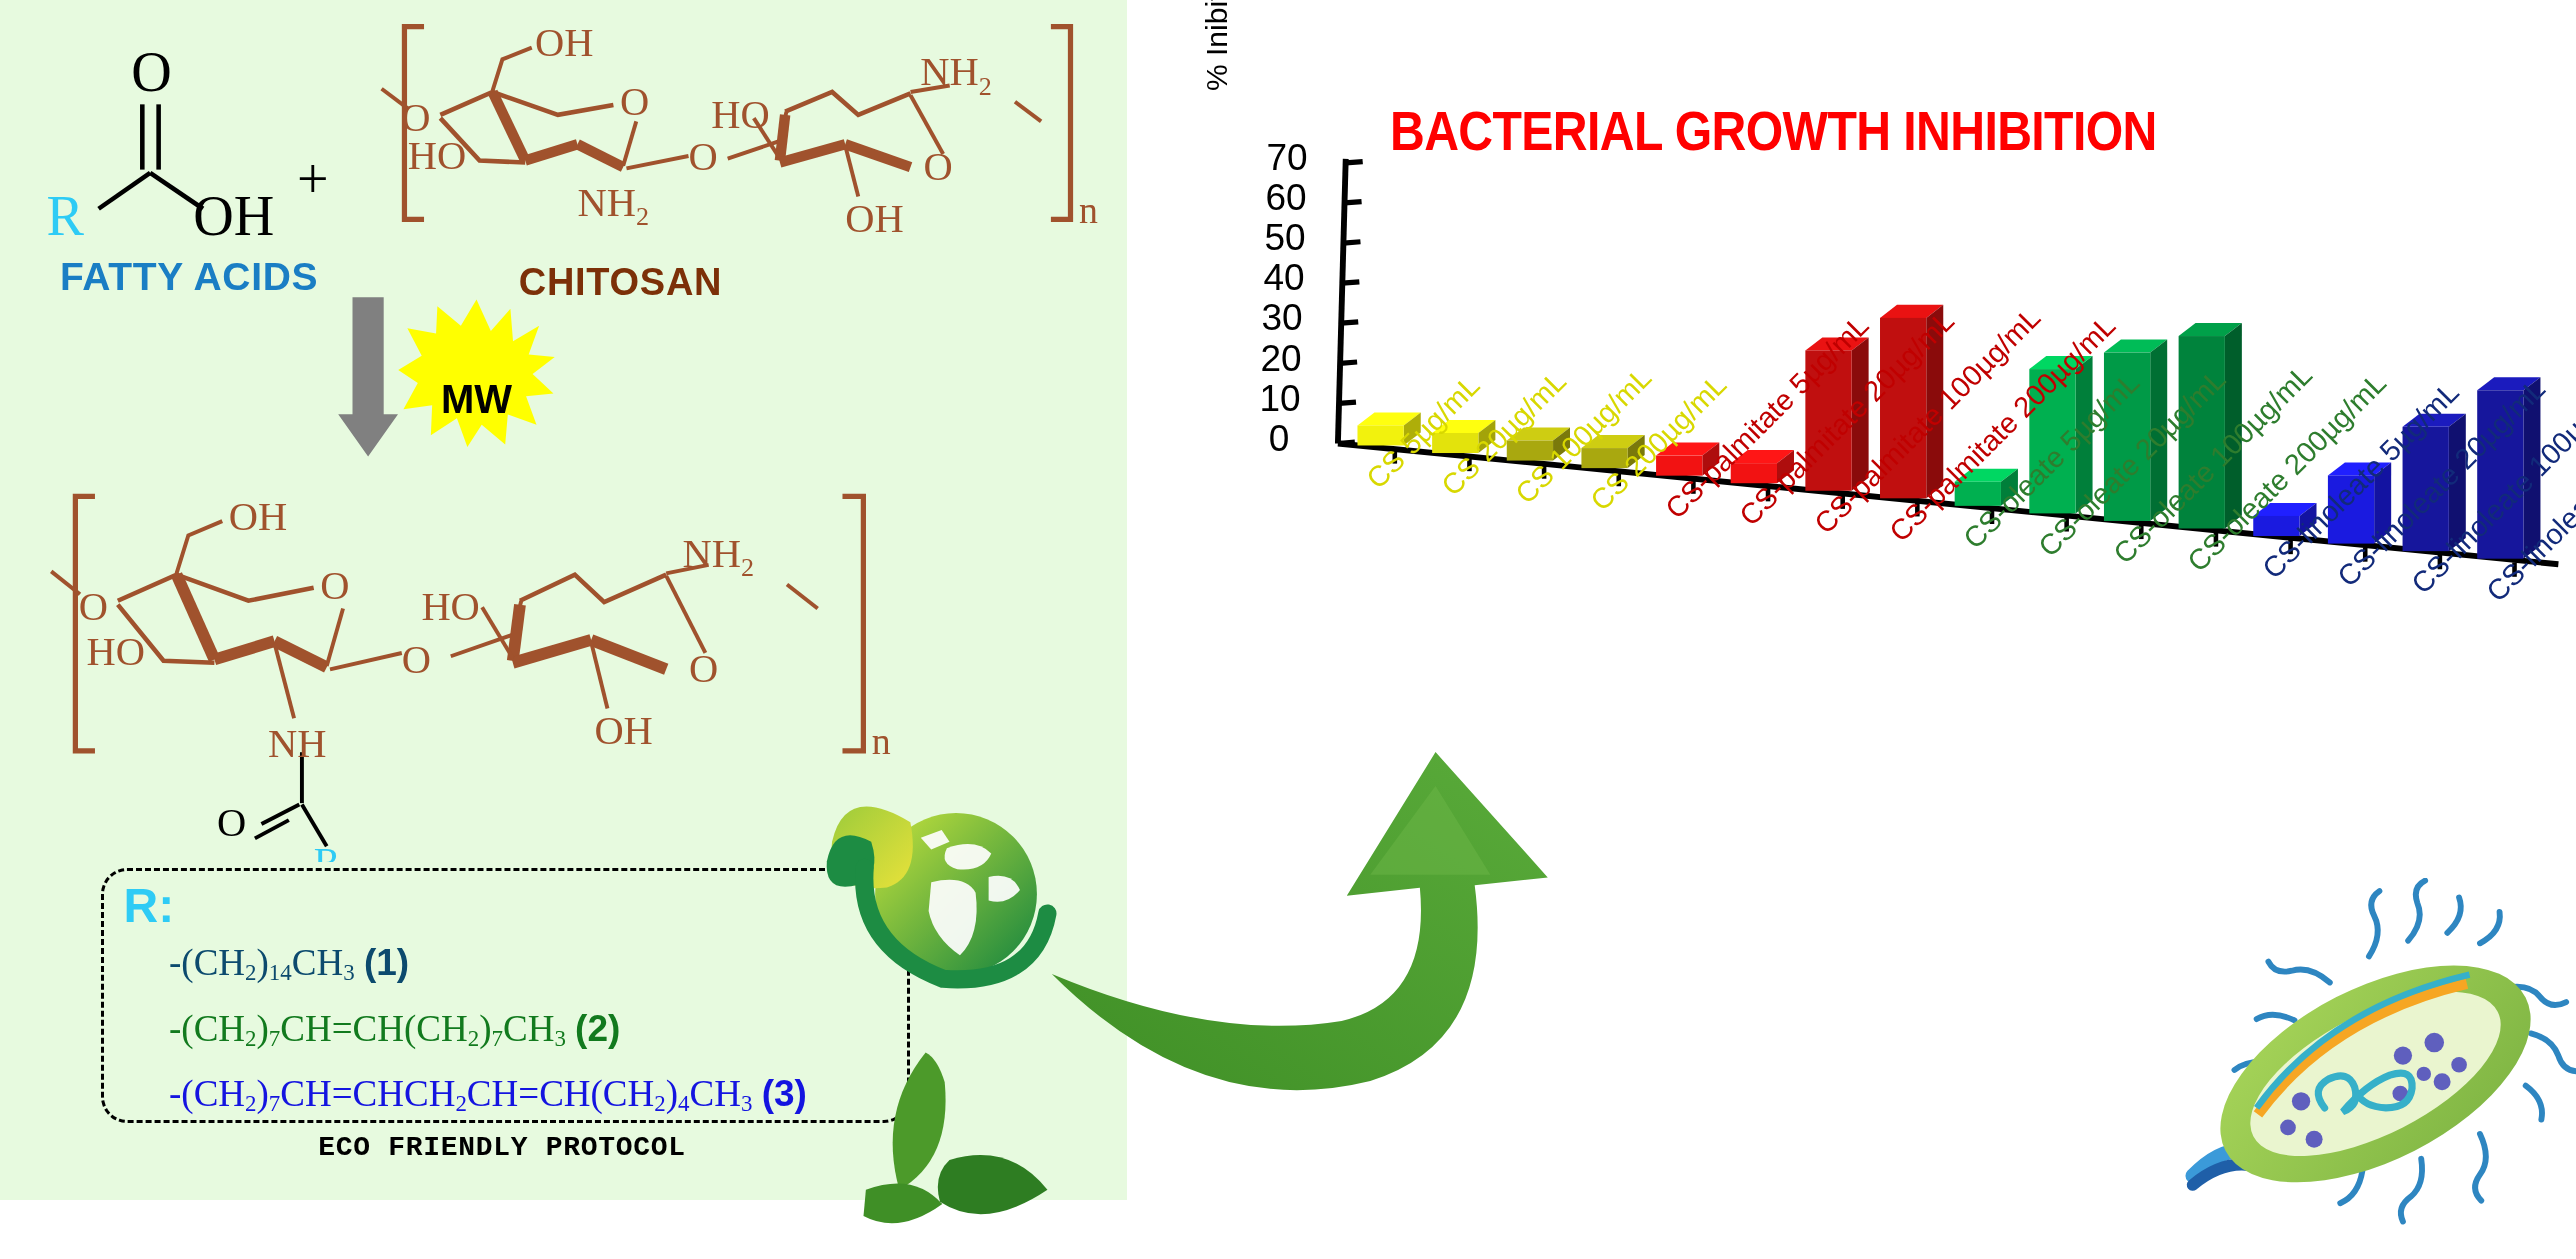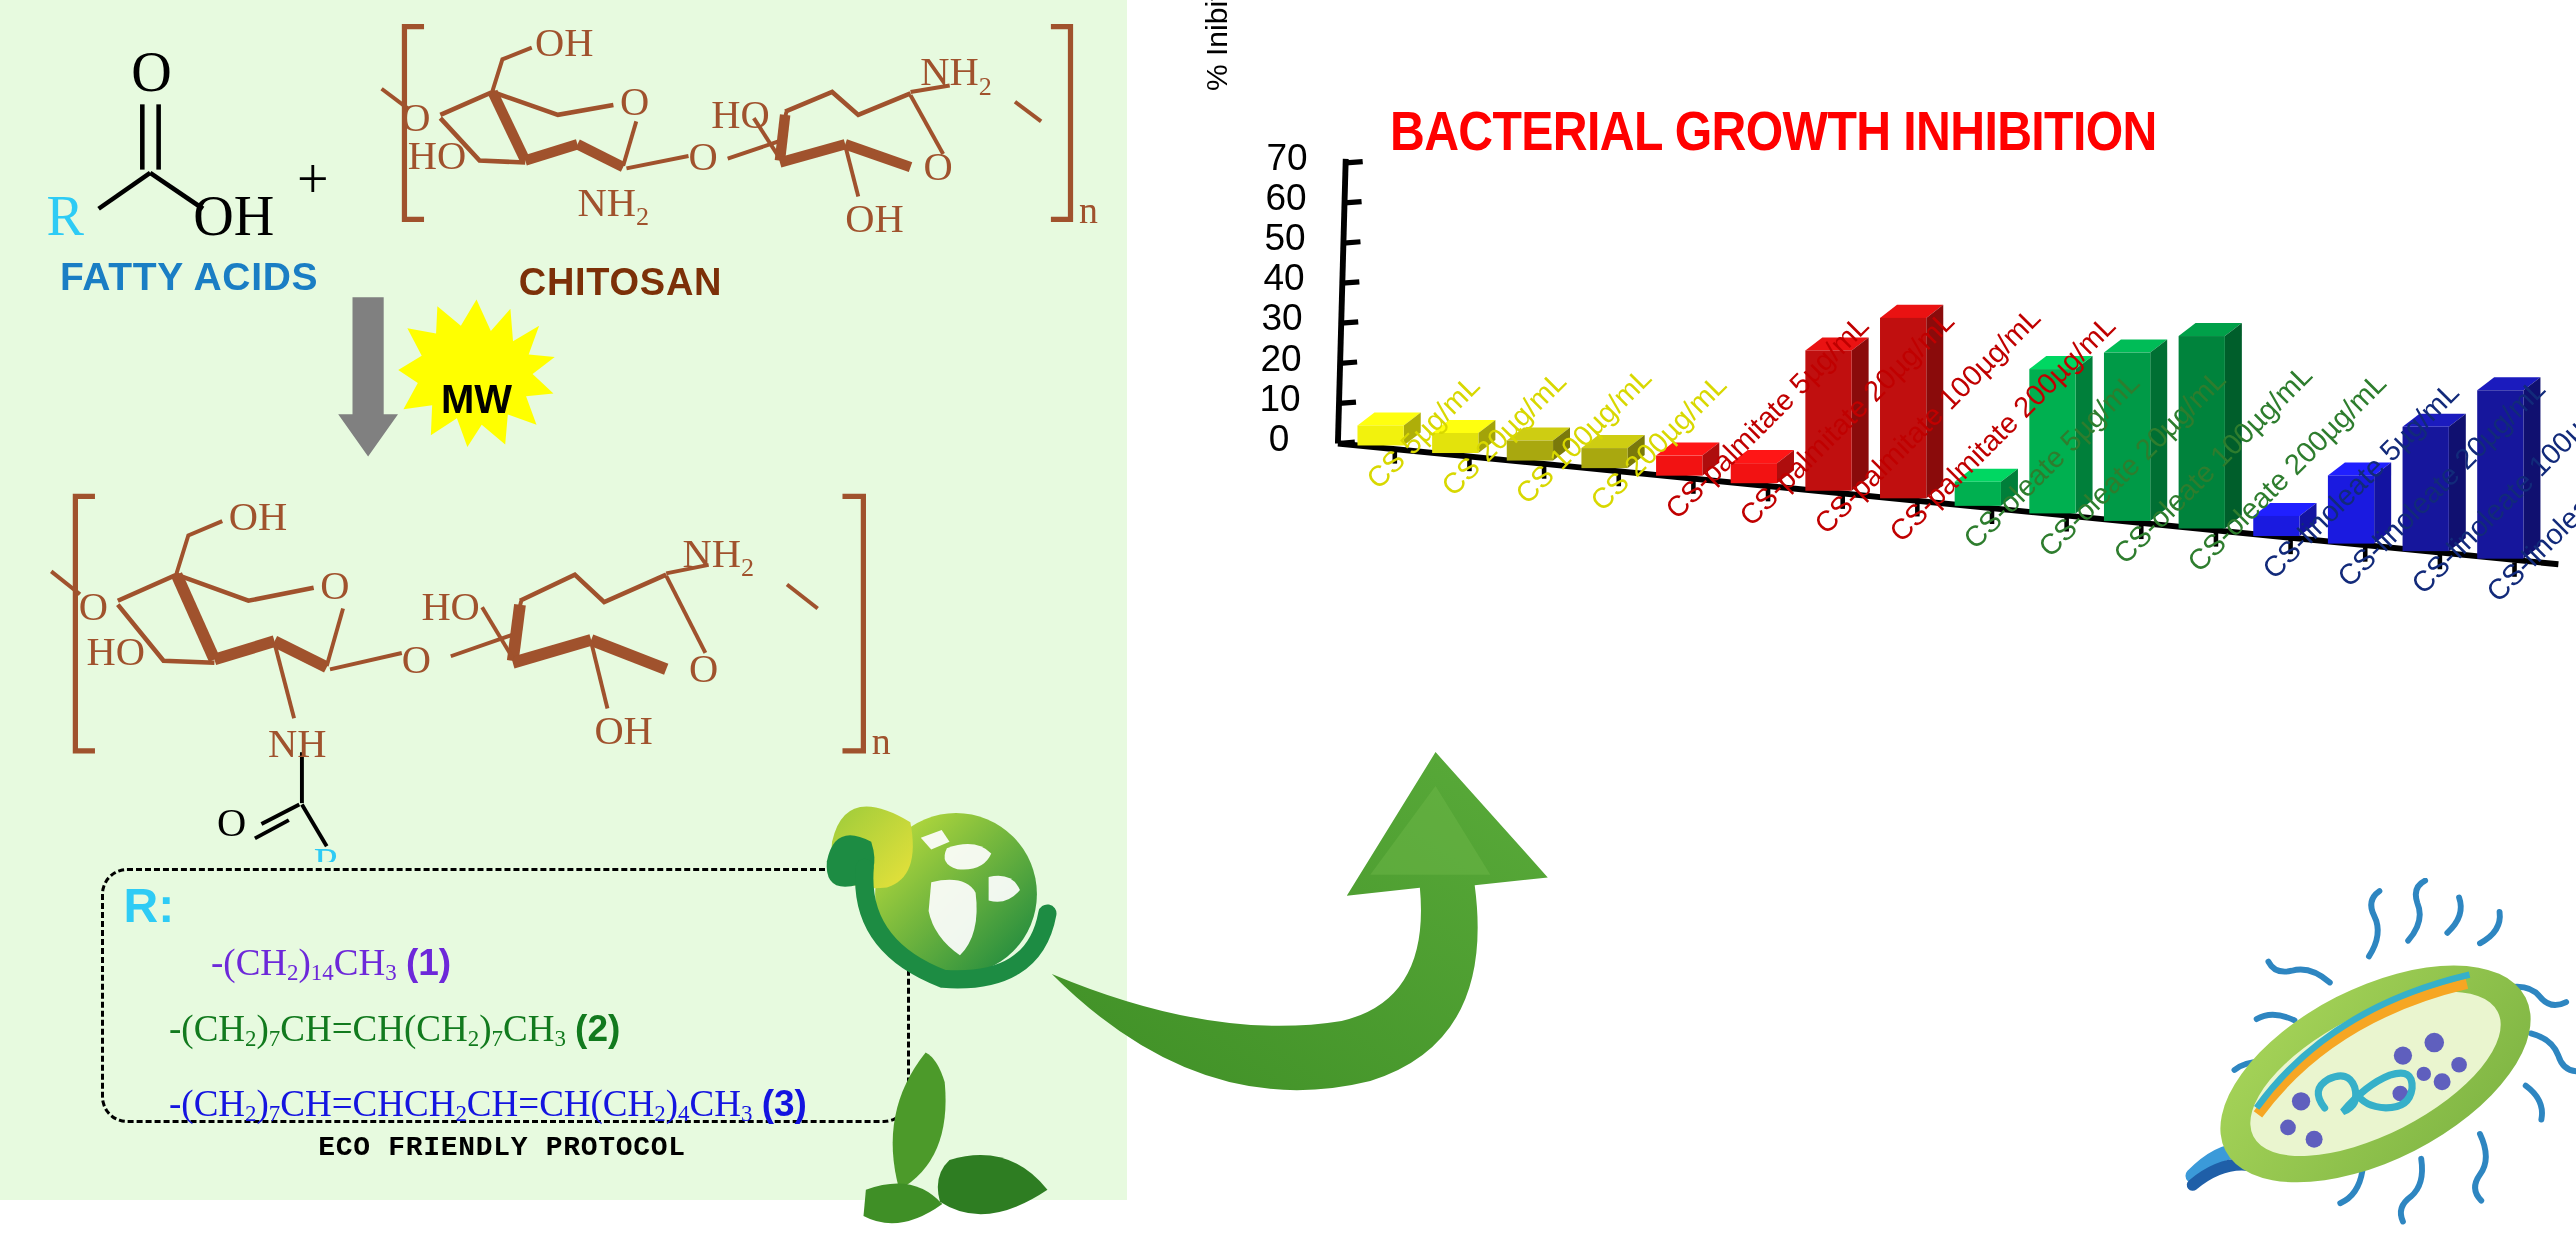--- a/index.html
+++ b/index.html
@@ -220,27 +220,27 @@
         <text x="985" y="345">O</text>
         <text x="840" y="440">OH</text>
         <text x="1265" y="455" font-size="58">n</text>
       </g>
       <text x="262" y="580" font-family="Liberation Serif, serif" font-size="62" fill="#000">O</text>
       <text x="410" y="640" font-family="Liberation Serif, serif" font-size="62" fill="#2ecbf5">R</text>
     </svg>
 
     <div id="r-legend">
       <div class="rcolon">R:</div>
-      <div class="r-line" id="r-line-1" style="color: #6d28d9; margin-left: 42px;">
+      <div class="r-line" id="r-line-1" style="color: #0c4a6e;">
         <span>-(CH<sub>2</sub>)<sub>14</sub>CH<sub>3</sub></span> <span class="tag">(1)</span>
       </div>
       <div class="r-line" id="r-line-2" style="color: rgb(18, 122, 30);">
         <span>-(CH<sub>2</sub>)<sub>7</sub>CH=CH(CH<sub>2</sub>)<sub>7</sub>CH<sub>3</sub></span> <span class="tag">(2)</span>
       </div>
-      <div class="r-line" id="r-line-3" style="color: rgb(20, 20, 224); margin-top: 10px;">
+      <div class="r-line" id="r-line-3" style="color: rgb(20, 20, 224);">
         <span>-(CH<sub>2</sub>)<sub>7</sub>CH=CHCH<sub>2</sub>CH=CH(CH<sub>2</sub>)<sub>4</sub>CH<sub>3</sub></span> <span class="tag">(3)</span>
       </div>
     </div>
 
     <div id="eco-label">ECO FRIENDLY PROTOCOL</div>
 
     <div id="globe-icon">
       <svg viewBox="0 0 200 210" width="261" height="274">
         <defs>
           <linearGradient id="gg" x1="0" y1="0" x2="1" y2="1">

